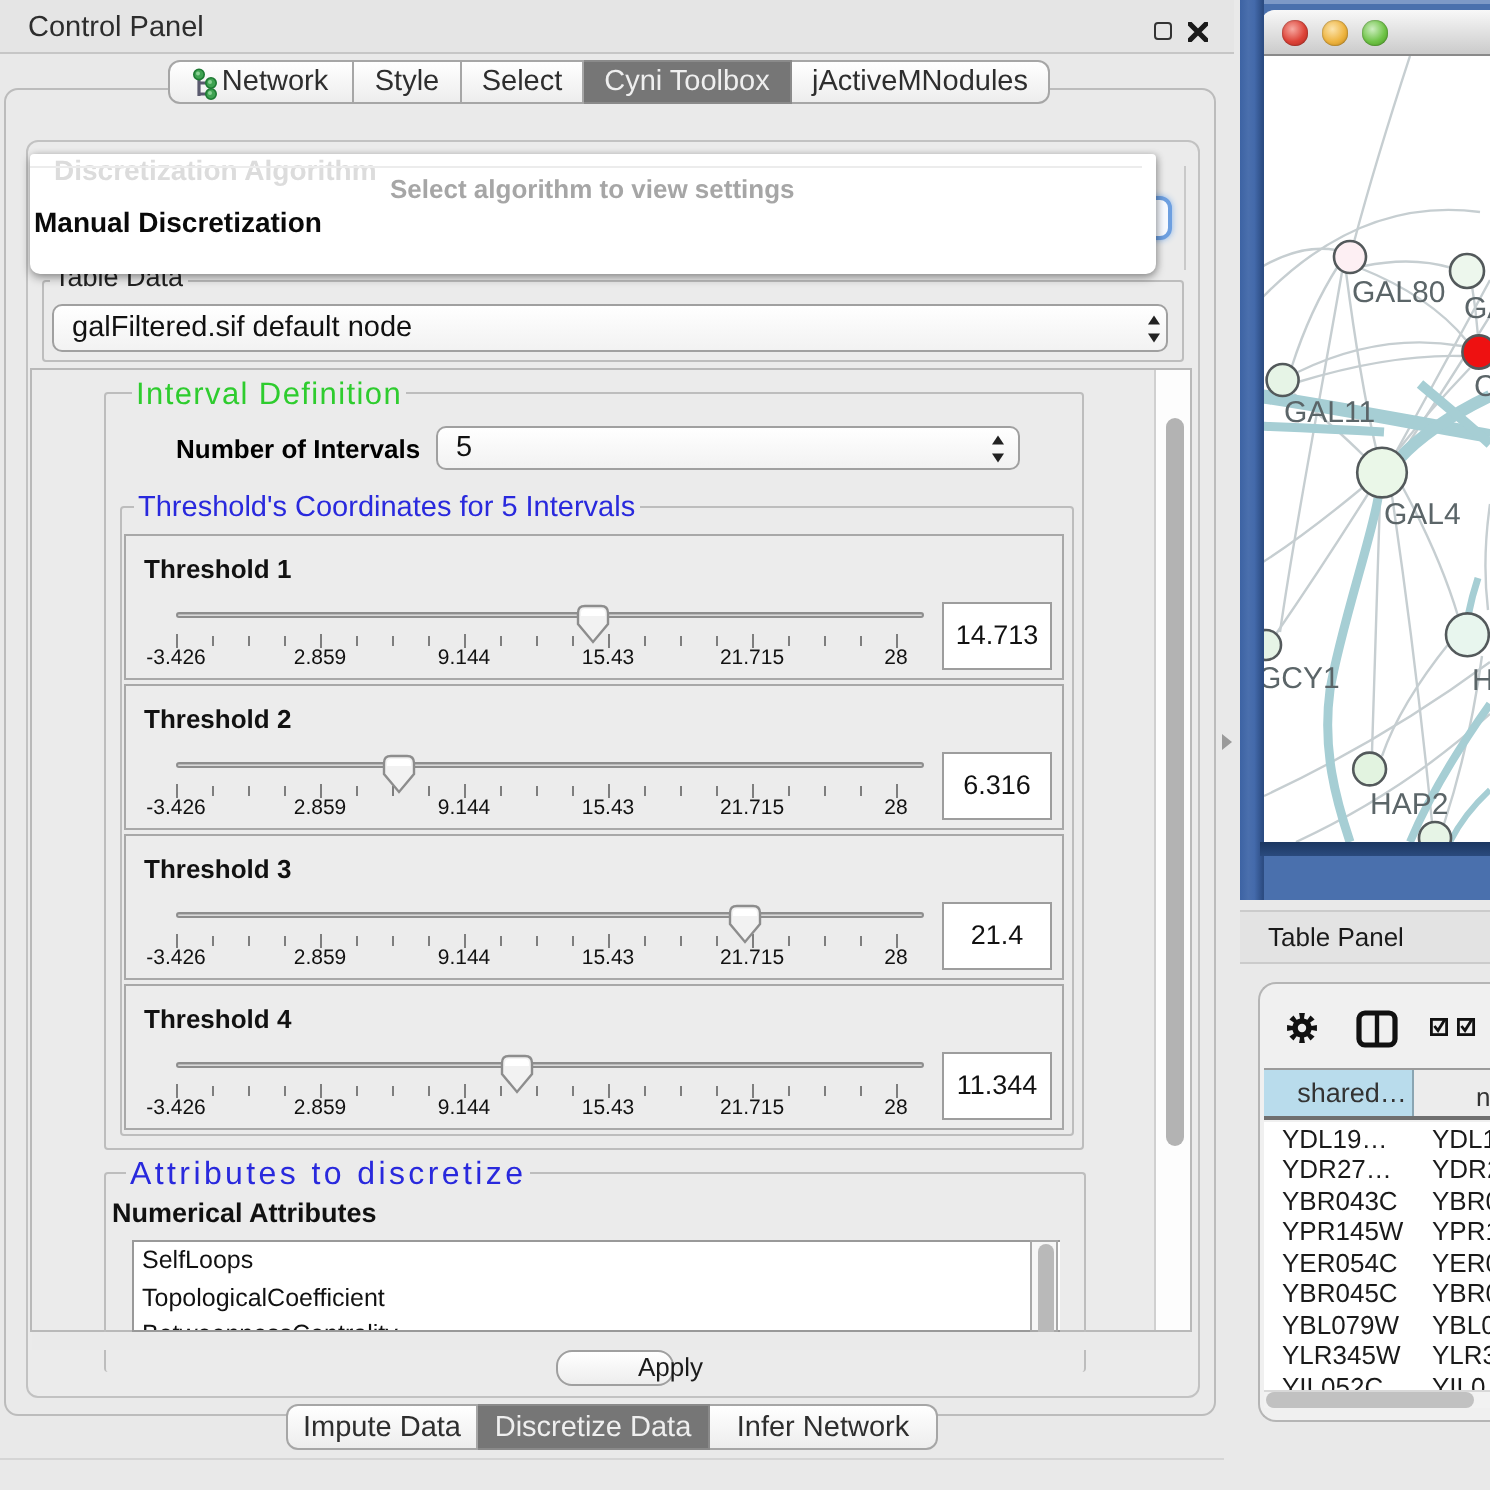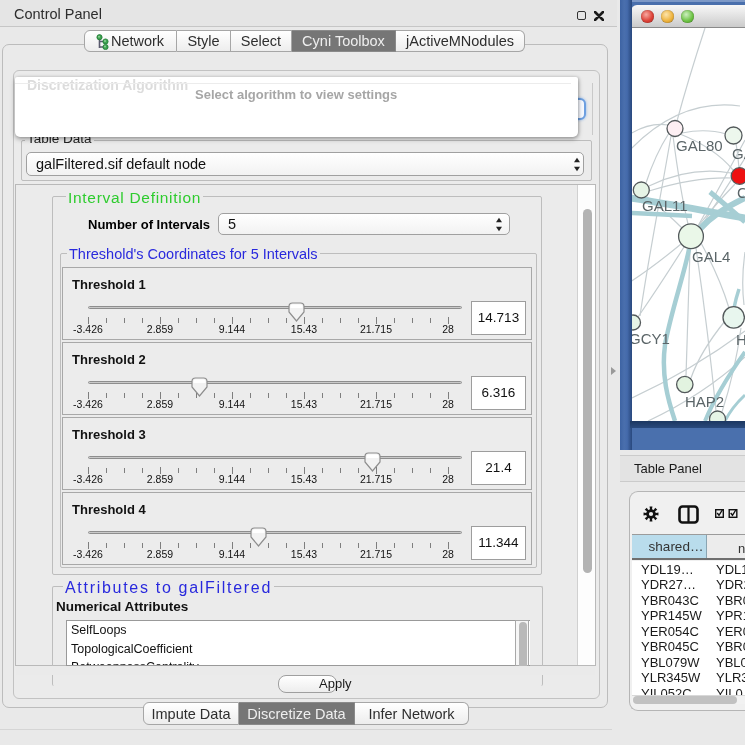--- a/index.html
+++ b/index.html
@@ -266,21 +266,21 @@
     <div class="slbl" style="left:313px;">21.715</div>
     <div class="slbl" style="left:385px;">28</div>
     <svg class="thumb" style="left:186.5px;" width="17" height="20" viewBox="0 0 17 20">
       <path d="M1,4.5 Q1,1 4.5,1 H12.5 Q16,1 16,4.5 V10 L8.5,19 L1,10 Z" fill="#f2f2f2" stroke="#8d8d8d" stroke-width="1.2"></path>
       <path d="M2.5,4.5 Q2.5,2.5 4.5,2.5 H12.5 Q14.5,2.5 14.5,4.5 V6 H2.5 Z" fill="#ffffff"></path>
     </svg>
     <div class="vbox">11.344</div>
   </div>
 
   <div class="groupbox" style="left:52px; top:586px; width:491px; height:100px; border-bottom:none;"></div>
-  <div class="grouplabel" style="left:63px; top:579px; color:#2929dd; font-size:16px; letter-spacing:1.7px;">Attributes to galFiltered</div>
+  <div class="grouplabel" style="left:63px; top:579px; color:#2929dd; font-size:16px; letter-spacing:1.7px;">Attributes to discretize</div>
   <div class="abs" style="left:56px; top:599px; font-size:13.5px; font-weight:bold; color:#111;">Numerical Attributes</div>
   <div class="abs" id="numlist">
     <div>SelfLoops</div>
     <div>TopologicalCoefficient</div>
     <div>BetweennessCentrality</div>
   </div>
   <div class="abs" style="left:515px; top:620px; width:14px; height:46px; background:#f6f6f6; border:1px solid #a8a8a8;"></div>
   <div class="abs" style="left:519px; top:622px; width:8px; height:44px; background:#b9b9b9; border-radius:4px 4px 0 0;"></div>
 
   <div class="abs" style="left:16px; top:666px; width:579px; height:9px; background:#eaeaea;"></div>
@@ -291,20 +291,21 @@
     <div class="tabseg first" style="left:0; width:96px; height:23px; line-height:22px;">Impute Data</div>
     <div class="tabseg sel" style="left:96px; width:116px; height:23px; line-height:22px;">Discretize Data</div>
     <div class="tabseg last" style="left:212px; width:114px; height:23px; line-height:22px;">Infer Network</div>
   </div>
   <div class="abs" style="left:0px; top:729px; width:612px; height:1px; background:#d5d5d5;"></div>
 
   <div class="abs" id="overlay">
     <div class="abs" style="left:12px; top:0px; font-size:14px; font-weight:bold; color:#dcdcdc;">Discretization Algorithm</div>
     <div class="abs" style="left:0px; top:6px; width:556px; height:1px; background:#ececec;"></div>
     <div class="abs" style="left:180px; top:10px; font-size:13px; font-weight:bold; color:#a6a6a6;">Select algorithm to view settings</div>
+    <div class="abs" style="left:2px; top:26px; font-size:14px; font-weight:bold; color:#0a0a0a;">Manual Discretization</div>
   </div>
 
   <div class="abs" style="left:570px; top:98px; width:16px; height:22px; border:2.5px solid #6d9fe0; border-radius:6px; box-shadow:0 0 3px #88b4ea; background:#f6f9ff;"></div>
   <div class="abs" style="left:592px; top:83px; width:1px; height:52px; background:#c9c9c9;"></div>
 
   <div class="abs" style="left:611px; top:367px; width:0; height:0; border-top:4px solid transparent; border-bottom:4px solid transparent; border-left:5px solid #9a9a9a;"></div>
 
   <div class="abs" id="bluewin"></div>
   <div class="abs" style="left:620px; top:0; width:125px; height:2px; background:#7d99c7;"></div>
   <div class="abs" id="mactitle"></div>

